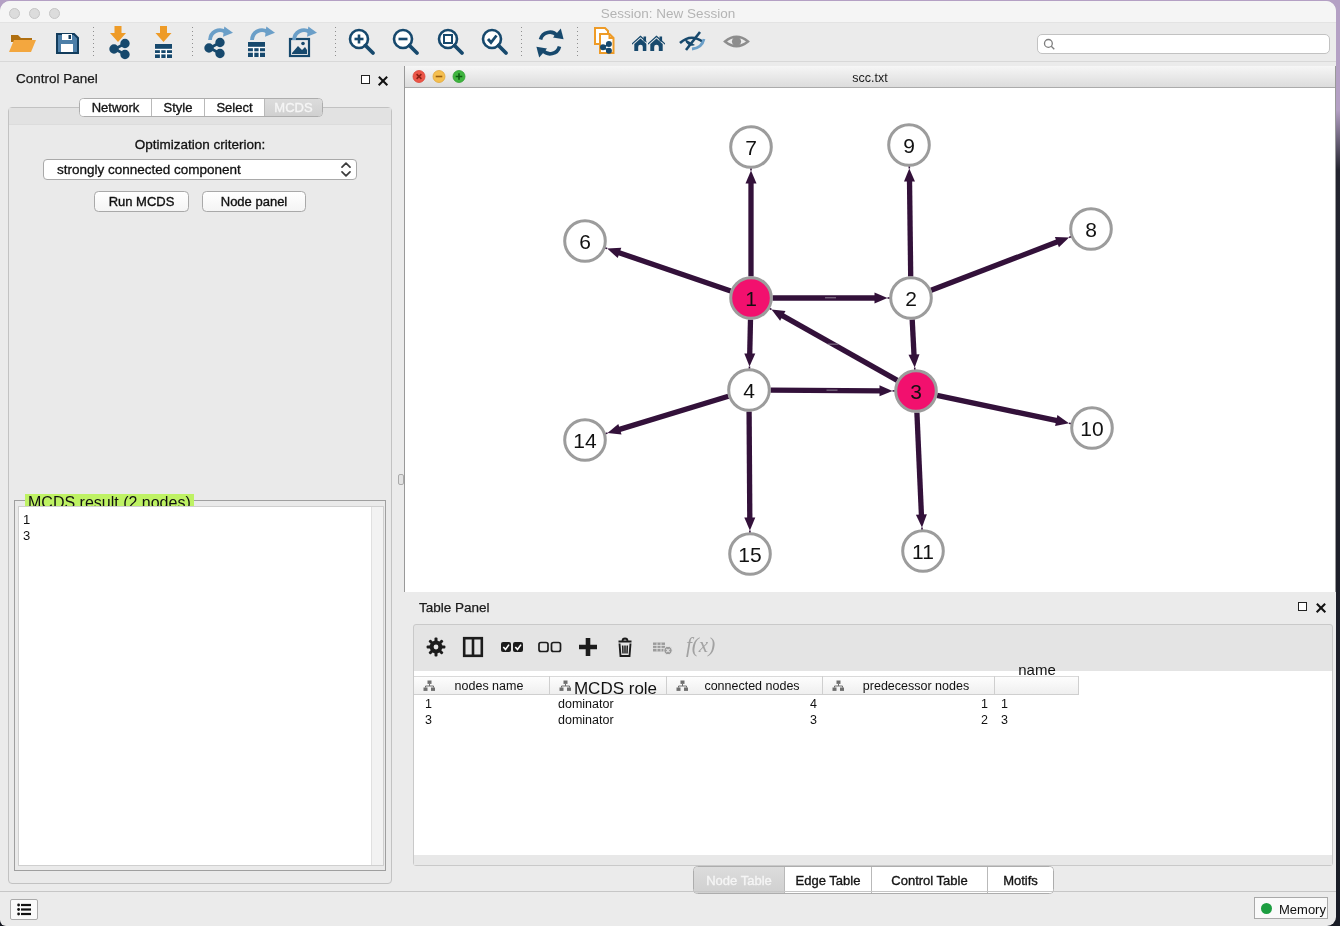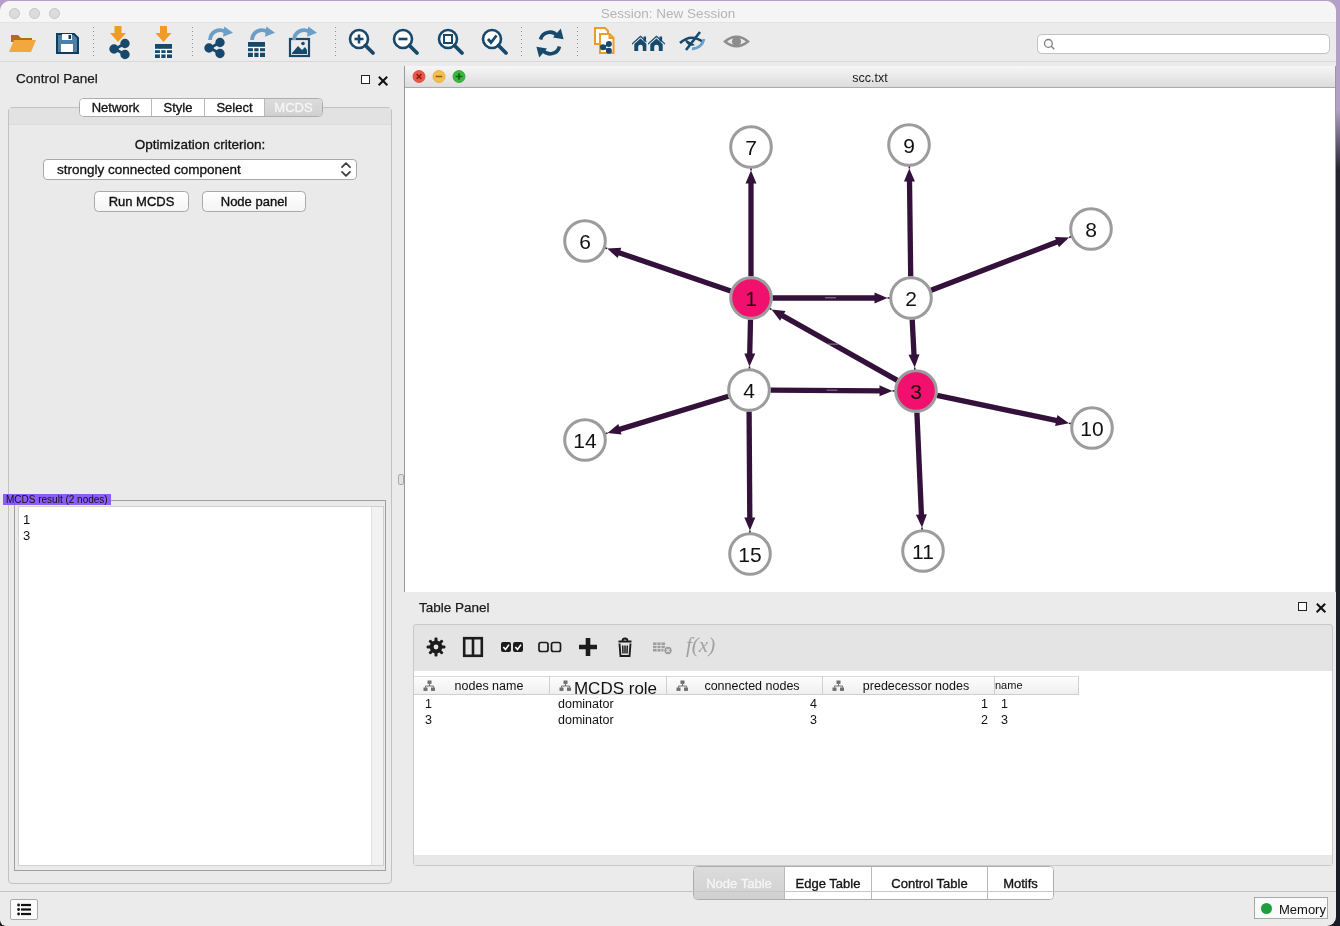--- a/index.html
+++ b/index.html
@@ -183,21 +183,21 @@
 <div class="abs" style="left:43px;top:159px;width:314px;height:21px;background:#fff;border:1px solid #a9a9a9;border-radius:4px;font-size:13.5px;color:#111;line-height:19px;padding-left:13px;-webkit-text-stroke:0.3px">strongly connected component</div>
 <svg class="abs" style="left:340px;top:162px" width="12" height="15" viewBox="0 0 12 15">
     <g stroke="#3c3c3c" stroke-width="1.7" fill="none" stroke-linecap="round" stroke-linejoin="round">
       <path d="M2 5.2 L6 1.2 L10 5.2"></path>
       <path d="M2 9.8 L6 13.8 L10 9.8"></path>
     </g>
   </svg>
 <div class="btn" style="left:94px;top:191px;width:95px;height:21px">Run MCDS</div>
 <div class="btn" style="left:202px;top:191px;width:104px;height:21px">Node panel</div>
 <div class="abs" style="left:14px;top:500px;width:372px;height:371px;border:1px solid #9f9f9f"></div>
-<div class="abs" style="left:3px;top:494px;background:#8b5cf6;padding:0 3px;font-size:10px;color:#111">MCDS result (2 nodes)</div>
+<div class="abs" style="left:25px;top:494px;background:#bef264;padding:0 3px;font-size:16px;color:#111">MCDS result (2 nodes)</div>
 <div class="abs" style="left:18px;top:506px;width:366px;height:360px;background:#fff;border:1px solid #cfcfcf"></div>
 <div class="abs" style="left:371px;top:507px;width:12px;height:358px;background:#f2f2f2;border-left:1px solid #e0e0e0"></div>
 <div class="abs" style="left:23px;top:512px;font-size:13px;color:#111;line-height:16px">1<br>3</div>
 <div class="abs" style="left:398px;top:474px;width:6px;height:11px;background:#e2e2e2;border:1px solid #aaa;border-radius:2px"></div>
 <div class="abs" style="left:864px;top:585px;width:8px;height:7px;background:#e2e2e2;border:1px solid #aaa;border-radius:2px"></div>
 <div class="abs" style="left:404px;top:66px;width:932px;height:526px;border:1px solid #999;background:#fff"></div>
 <div class="abs" style="left:405px;top:66px;width:930px;height:22px;background:linear-gradient(#f6f6f6,#dcdcdc);border-bottom:1px solid #ababab"></div>
 <svg class="abs" style="left:411px;top:69px" width="56" height="15" viewBox="0 0 56 15">
 <circle cx="8" cy="7.5" r="6" fill="#ec5648" stroke="#d94437" stroke-width="0.8"></circle>
 <path d="M5.6 5.1 l4.8 4.8 M10.4 5.1 l-4.8 4.8" stroke="#8c1f14" stroke-width="1.5"></path>
@@ -371,33 +371,33 @@
   </svg>
 <div class="abs" style="left:823px;top:676px;width:172px;height:19px;border-right:1px solid #cfcfcf;"></div>
 <div class="abs" style="left:837px;top:679px;width:158px;text-align:center;font-size:12.5px;color:#111">predecessor nodes</div>
 <svg style="position:absolute;left:832px;top:680px" width="13" height="12" viewBox="0 0 13 12">
     <rect x="4.5" y="0.5" width="4" height="3.4" fill="#6e6e6e"></rect>
     <rect x="0.5" y="7.5" width="4" height="3.4" fill="#6e6e6e"></rect>
     <rect x="8" y="7.5" width="4" height="3.4" fill="#6e6e6e"></rect>
     <path d="M6.5 4 v2 M2.5 7.5 v-1.5 h8 v1.5" fill="none" stroke="#6e6e6e" stroke-width="1"></path>
   </svg>
 <div class="abs" style="left:995px;top:676px;width:84px;height:19px;border-right:1px solid #cfcfcf;"></div>
-<div class="abs" style="left:995px;top:679px;width:84px;font-size:11px;color:#111">name</div>
+<div class="abs" style="left:995px;top:661px;width:84px;text-align:center;font-size:15px;color:#111">name</div>
 <div class="abs" style="left:425px;top:697px;font-size:12.5px;color:#111">1</div>
 <div class="abs" style="left:558px;top:697px;font-size:12.5px;color:#111">dominator</div>
 <div class="abs" style="left:667px;top:697px;width:150px;text-align:right;font-size:12.5px;color:#111">4</div>
 <div class="abs" style="left:823px;top:697px;width:165px;text-align:right;font-size:12.5px;color:#111">1</div>
 <div class="abs" style="left:1001px;top:697px;font-size:12.5px;color:#111">1</div>
 <div class="abs" style="left:425px;top:713px;font-size:12.5px;color:#111">3</div>
 <div class="abs" style="left:558px;top:713px;font-size:12.5px;color:#111">dominator</div>
 <div class="abs" style="left:667px;top:713px;width:150px;text-align:right;font-size:12.5px;color:#111">3</div>
 <div class="abs" style="left:823px;top:713px;width:165px;text-align:right;font-size:12.5px;color:#111">2</div>
 <div class="abs" style="left:1001px;top:713px;font-size:12.5px;color:#111">3</div>
 <div class="abs" style="left:414px;top:855px;width:918px;height:10px;background:#e8e8e8"></div>
-<div class="seg" style="left:693px;top:866px;height:34px">
+<div class="seg" style="left:693px;top:866px;height:28px">
     <div class="sel" style="width:91px">Node Table</div>
     <div style="width:87px">Edge Table</div>
     <div style="width:116px">Control Table</div>
     <div style="width:65px">Motifs</div>
   </div>
 <div class="abs" style="left:0;top:891px;width:1336px;height:1px;background:#c6c6c6"></div>
 <div class="abs" style="left:10px;top:899px;width:28px;height:21px;background:#fafafa;border:1px solid #ababab;border-radius:2px"></div>
 <svg class="abs" style="left:17px;top:903px" width="14" height="13" viewBox="0 0 14 13">
 <g fill="#111">
       <circle cx="1.6" cy="2" r="1.4"></circle>

